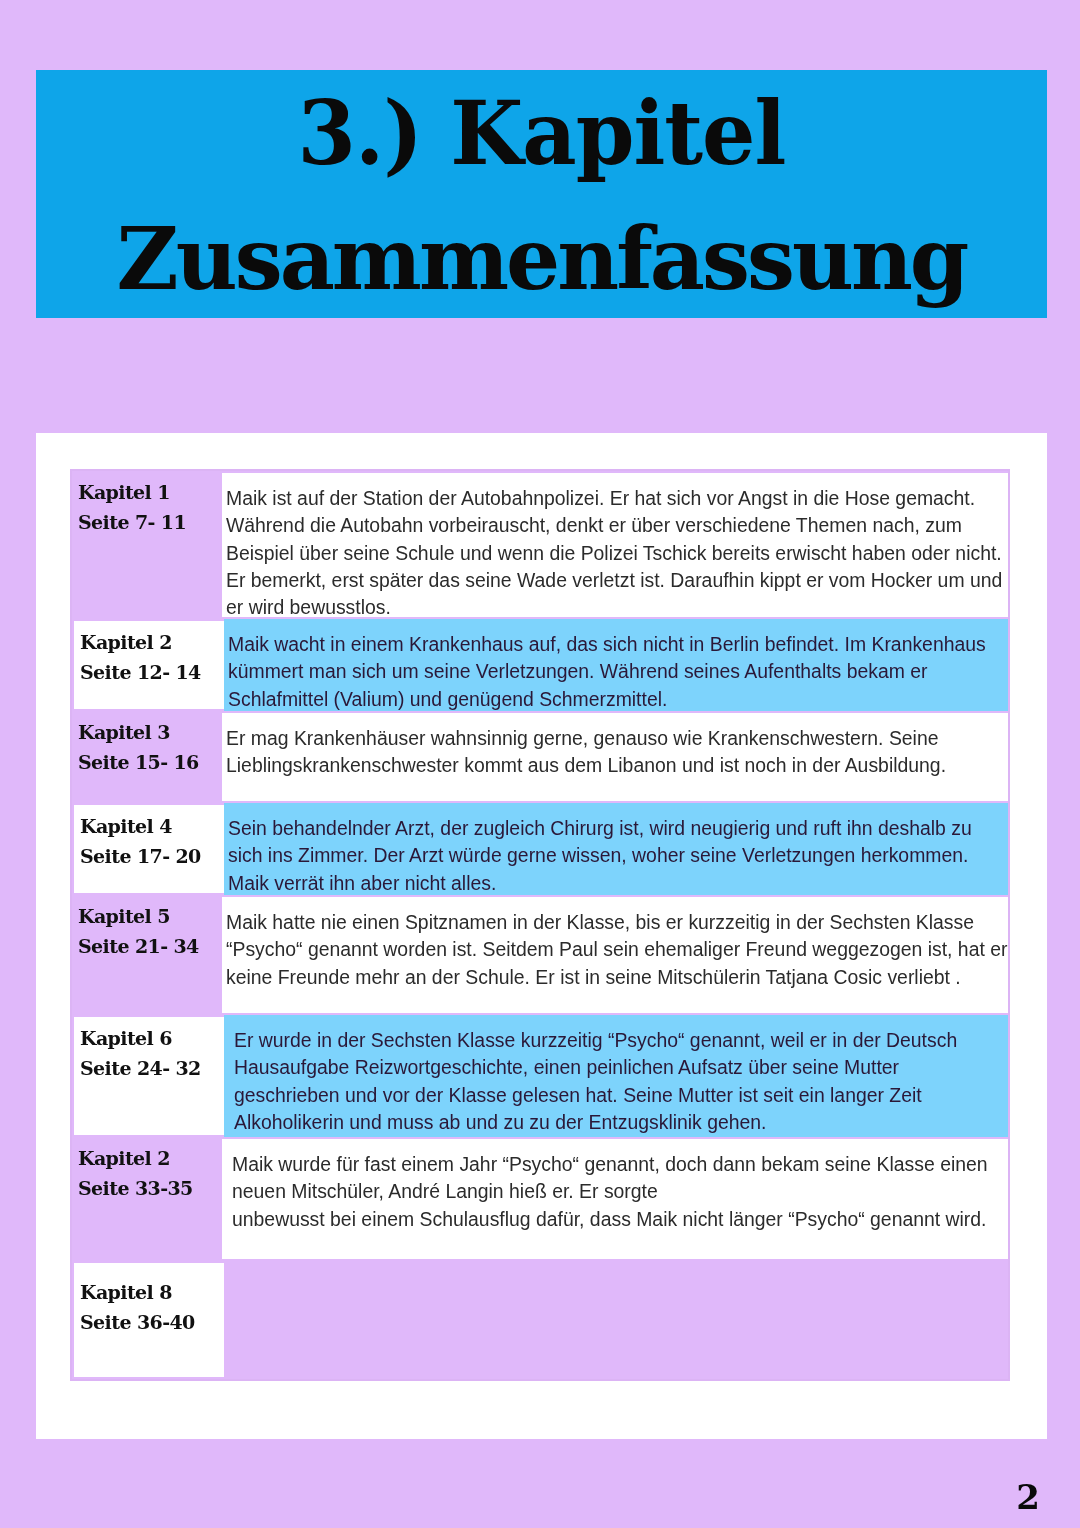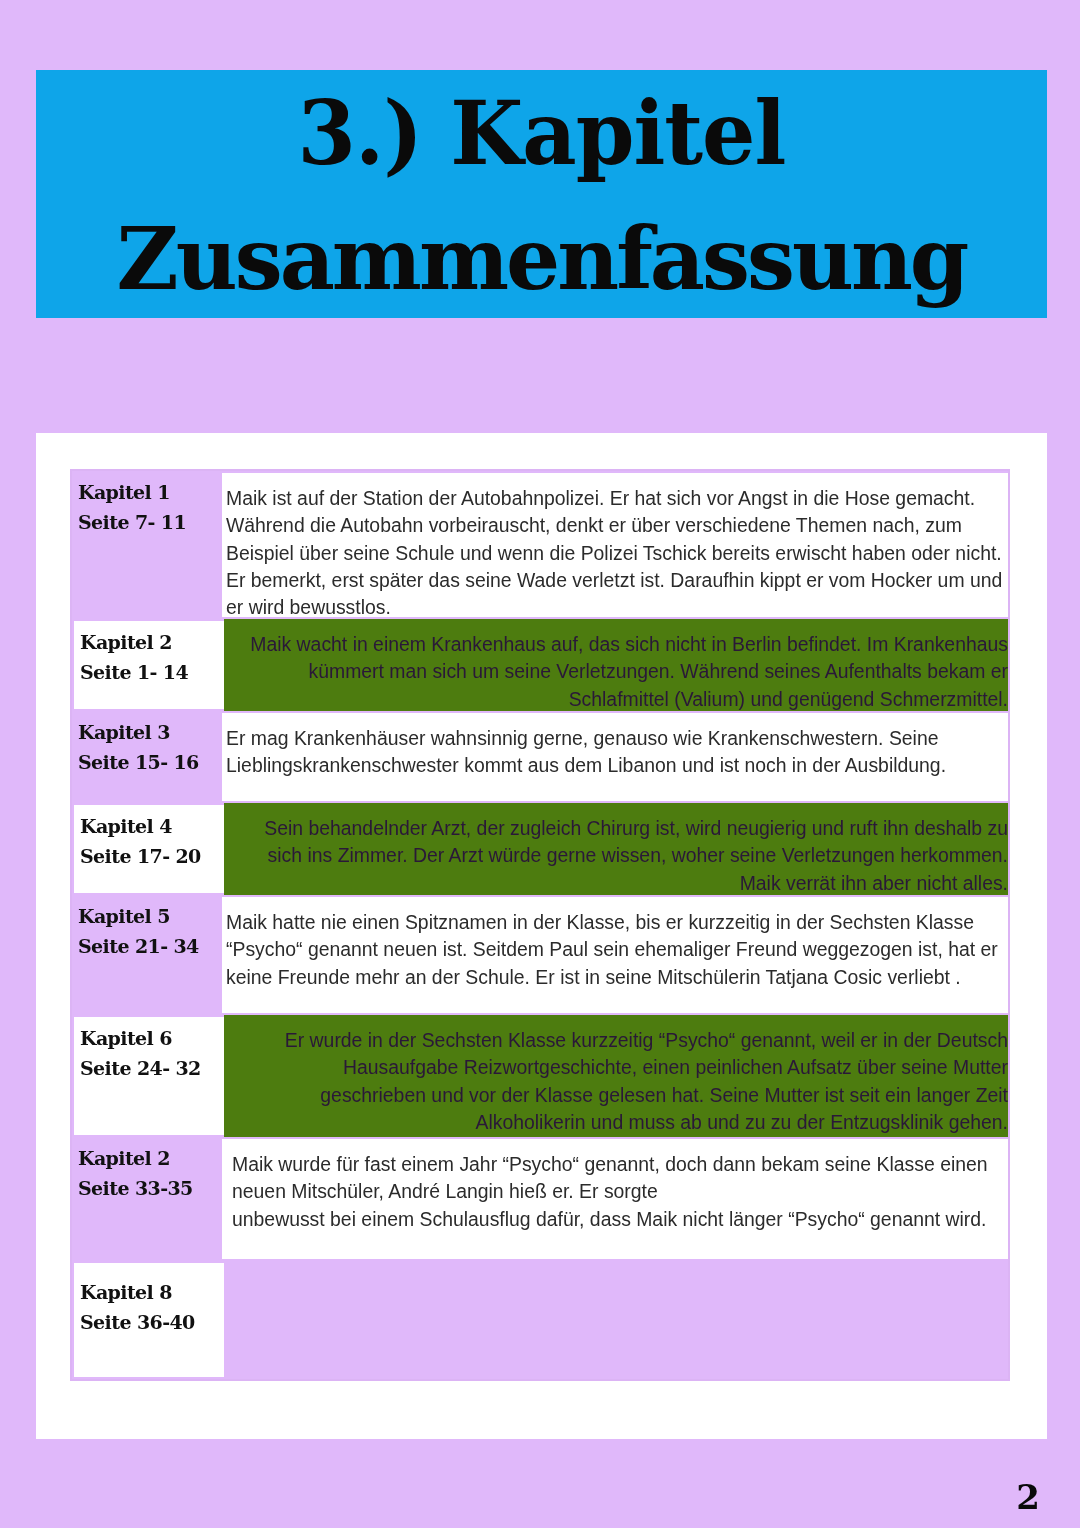--- a/index.html
+++ b/index.html
@@ -87,21 +87,21 @@
       box-sizing: border-box;
       padding: 12px 0 4px 4px;
       font-family: "Liberation Sans", sans-serif;
       font-size: 19.4px;
       line-height: 27.3px;
       white-space: pre-line;
     }
     .row.label-lav .cell-label { background: #e0b8fa; }
     .row.label-lav .cell-text { background: #ffffff; color: #2b2b2b; }
     .row.label-white .cell-label { background: #ffffff; margin: 2px 0 2px 2px; }
-    .row.label-white .cell-text { background: #4d7c0f; color: #2a1838; text-align: right; }
+    .row.label-white .cell-text { background: #7dd3fc; color: #2a1838; }
     .row.label-lav .cell-text { margin: 2px 0 2px 0; }
     .cell-text.indent { padding-left: 10px; }
     .label-line { display: block; }
     .page-number {
       position: absolute;
       right: 40px;
       top: 1480px;
       font-family: "DejaVu Serif", serif;
       font-weight: 900;
       font-size: 34px;
@@ -124,21 +124,21 @@
       <div class="cell-label">
         <span class="label-line">Kapitel 1</span>
         <span class="label-line">Seite 7- 11</span>
       </div>
       <div class="cell-text">Maik ist auf der Station der Autobahnpolizei. Er hat sich vor Angst  in die Hose gemacht. Während die Autobahn vorbeirauscht, denkt er über verschiedene Themen nach, zum Beispiel über seine Schule und wenn die Polizei Tschick bereits erwischt haben oder nicht. Er bemerkt, erst später das seine Wade verletzt ist. Daraufhin kippt er vom Hocker um und er wird bewusstlos.</div>
     </div>
 
     <div class="row label-white" style="height:92px;">
       <div class="cell-label">
         <span class="label-line">Kapitel 2</span>
-        <span class="label-line">Seite 1- 14</span>
+        <span class="label-line">Seite 12- 14</span>
       </div>
       <div class="cell-text">Maik wacht in einem Krankenhaus auf, das sich nicht in Berlin befindet.  Im Krankenhaus kümmert man sich um seine Verletzungen. Während seines Aufenthalts bekam er Schlafmittel (Valium) und genügend Schmerzmittel.</div>
     </div>
 
     <div class="row label-lav" style="height:92px;justify-content:space-between;">
       <div class="cell-label">
         <span class="label-line">Kapitel 3</span>
         <span class="label-line">Seite 15- 16</span>
       </div>
       <div class="cell-text">Er mag Krankenhäuser wahnsinnig gerne, genauso wie Krankenschwestern. Seine Lieblingskrankenschwester kommt aus dem Libanon und ist noch in der Ausbildung.</div>
@@ -150,21 +150,21 @@
         <span class="label-line">Seite 17- 20</span>
       </div>
       <div class="cell-text">Sein behandelnder Arzt, der zugleich Chirurg ist, wird neugierig und ruft ihn deshalb zu sich ins Zimmer. Der Arzt würde gerne wissen, woher seine Verletzungen herkommen. Maik verrät ihn aber nicht alles.</div>
     </div>
 
     <div class="row label-lav" style="height:120px;">
       <div class="cell-label">
         <span class="label-line">Kapitel 5</span>
         <span class="label-line">Seite 21- 34</span>
       </div>
-      <div class="cell-text">Maik hatte nie einen Spitznamen in der Klasse, bis er kurzzeitig in der Sechsten Klasse “Psycho“ genannt neuen ist. Seitdem Paul sein ehemaliger Freund weggezogen ist, hat er keine Freunde mehr an der Schule. Er ist in seine Mitschülerin Tatjana Cosic verliebt .</div>
+      <div class="cell-text">Maik hatte nie einen Spitznamen in der Klasse, bis er kurzzeitig in der Sechsten Klasse “Psycho“ genannt worden ist. Seitdem Paul sein ehemaliger Freund weggezogen ist, hat er keine Freunde mehr an der Schule. Er ist in seine Mitschülerin Tatjana Cosic verliebt .</div>
     </div>
 
     <div class="row label-white" style="height:122px;">
       <div class="cell-label">
         <span class="label-line">Kapitel 6</span>
         <span class="label-line">Seite 24- 32</span>
       </div>
       <div class="cell-text indent">Er wurde in der Sechsten Klasse kurzzeitig “Psycho“ genannt, weil er in der Deutsch Hausaufgabe Reizwortgeschichte, einen peinlichen Aufsatz über seine Mutter geschrieben und vor der Klasse gelesen hat. Seine Mutter ist seit ein langer Zeit Alkoholikerin und muss ab und zu zu der Entzugsklinik gehen.</div>
     </div>
 

